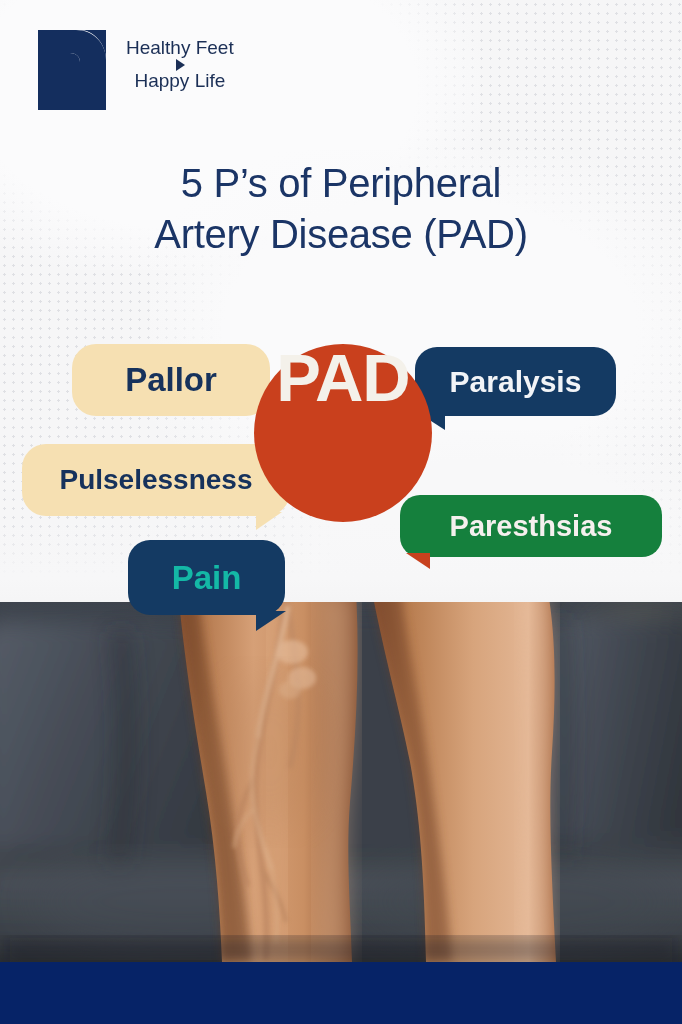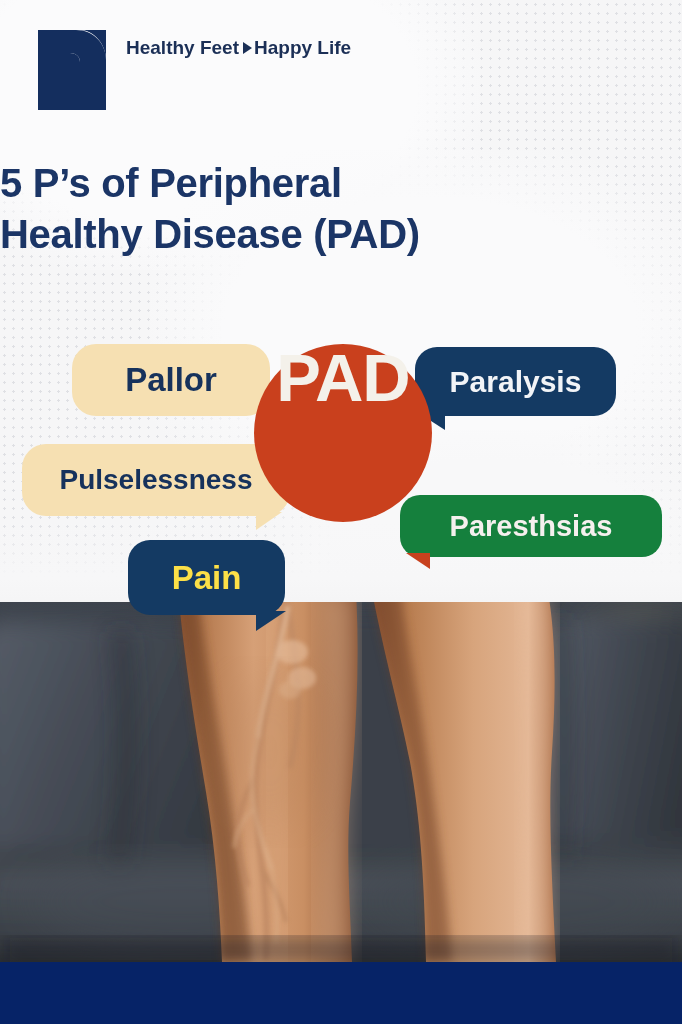--- a/index.html
+++ b/index.html
@@ -77,45 +77,47 @@
     font-family: "Liberation Sans", sans-serif;
     font-weight: bold;
     font-size: 44px;
     letter-spacing: -0.5px;
     color: #142e5e;
     line-height: 0.98;
     white-space: nowrap;
   }
   .logo-tagline {
     font-family: "Liberation Sans", sans-serif;
-    font-weight: bold;
+    font-weight: normal;
     font-size: 19px;
     color: #1b2f56;
     line-height: 1.1;
     margin-top: 6px;
     white-space: nowrap;
     display: flex;
     align-items: center;
+    flex-direction: column;
   }
   .tag-sep {
     display: inline-block;
     width: 0; height: 0;
     border-left: 9px solid #1b2f56;
     border-top: 6px solid transparent;
     border-bottom: 6px solid transparent;
     margin: 0 2px 0 4px;
   }
 
   
   .title {
     position: absolute;
     left: 0; top: 158px;
     width: 682px;
-    font-family: "Liberation Sans", sans-serif;
-    font-weight: bold;
+    text-align: center;
+    font-family: "Liberation Sans", sans-serif;
+    font-weight: normal;
     font-size: 40px;
     line-height: 1.28;
     color: #1b3566;
     letter-spacing: -0.3px;
   }
 
   
   .bubble {
     position: absolute;
     display: flex;
@@ -153,21 +155,21 @@
     width: 0; height: 0;
     border-left: 26px solid #f6e0b2;
     border-bottom: 18px solid transparent;
   }
   .bubble-pain {
     left: 128px; top: 503px;
     width: 157px; height: 75px;
     background: #143a63;
     border-radius: 22px;
     justify-content: center;
-    color: #fde047;
+    color: #14b8a6;
     font-size: 33px;
     z-index: 6;
   }
   .bubble-pain .tail {
     position: absolute;
     right: -1px; bottom: -16px;
     width: 0; height: 0;
     border-left: 30px solid #143a63;
     border-bottom: 20px solid transparent;
   }
@@ -268,21 +270,21 @@
       <div class="logo-tagline">
         <span>Healthy Feet</span>
         <span class="tag-sep"></span>
         <span>Happy Life</span>
       </div>
     </div>
   </div>
 
   <div class="title">
     <div>5 P’s of Peripheral</div>
-    <div>Healthy Disease (PAD)</div>
+    <div>Artery Disease (PAD)</div>
   </div>
 
   <div class="bubble bubble-pallor">
     <span class="bubble-label">Pallor</span>
   </div>
 
   <div class="bubble bubble-pulselessness">
     <span class="bubble-label">Pulselessness</span>
     <span class="tail"></span>
   </div>

